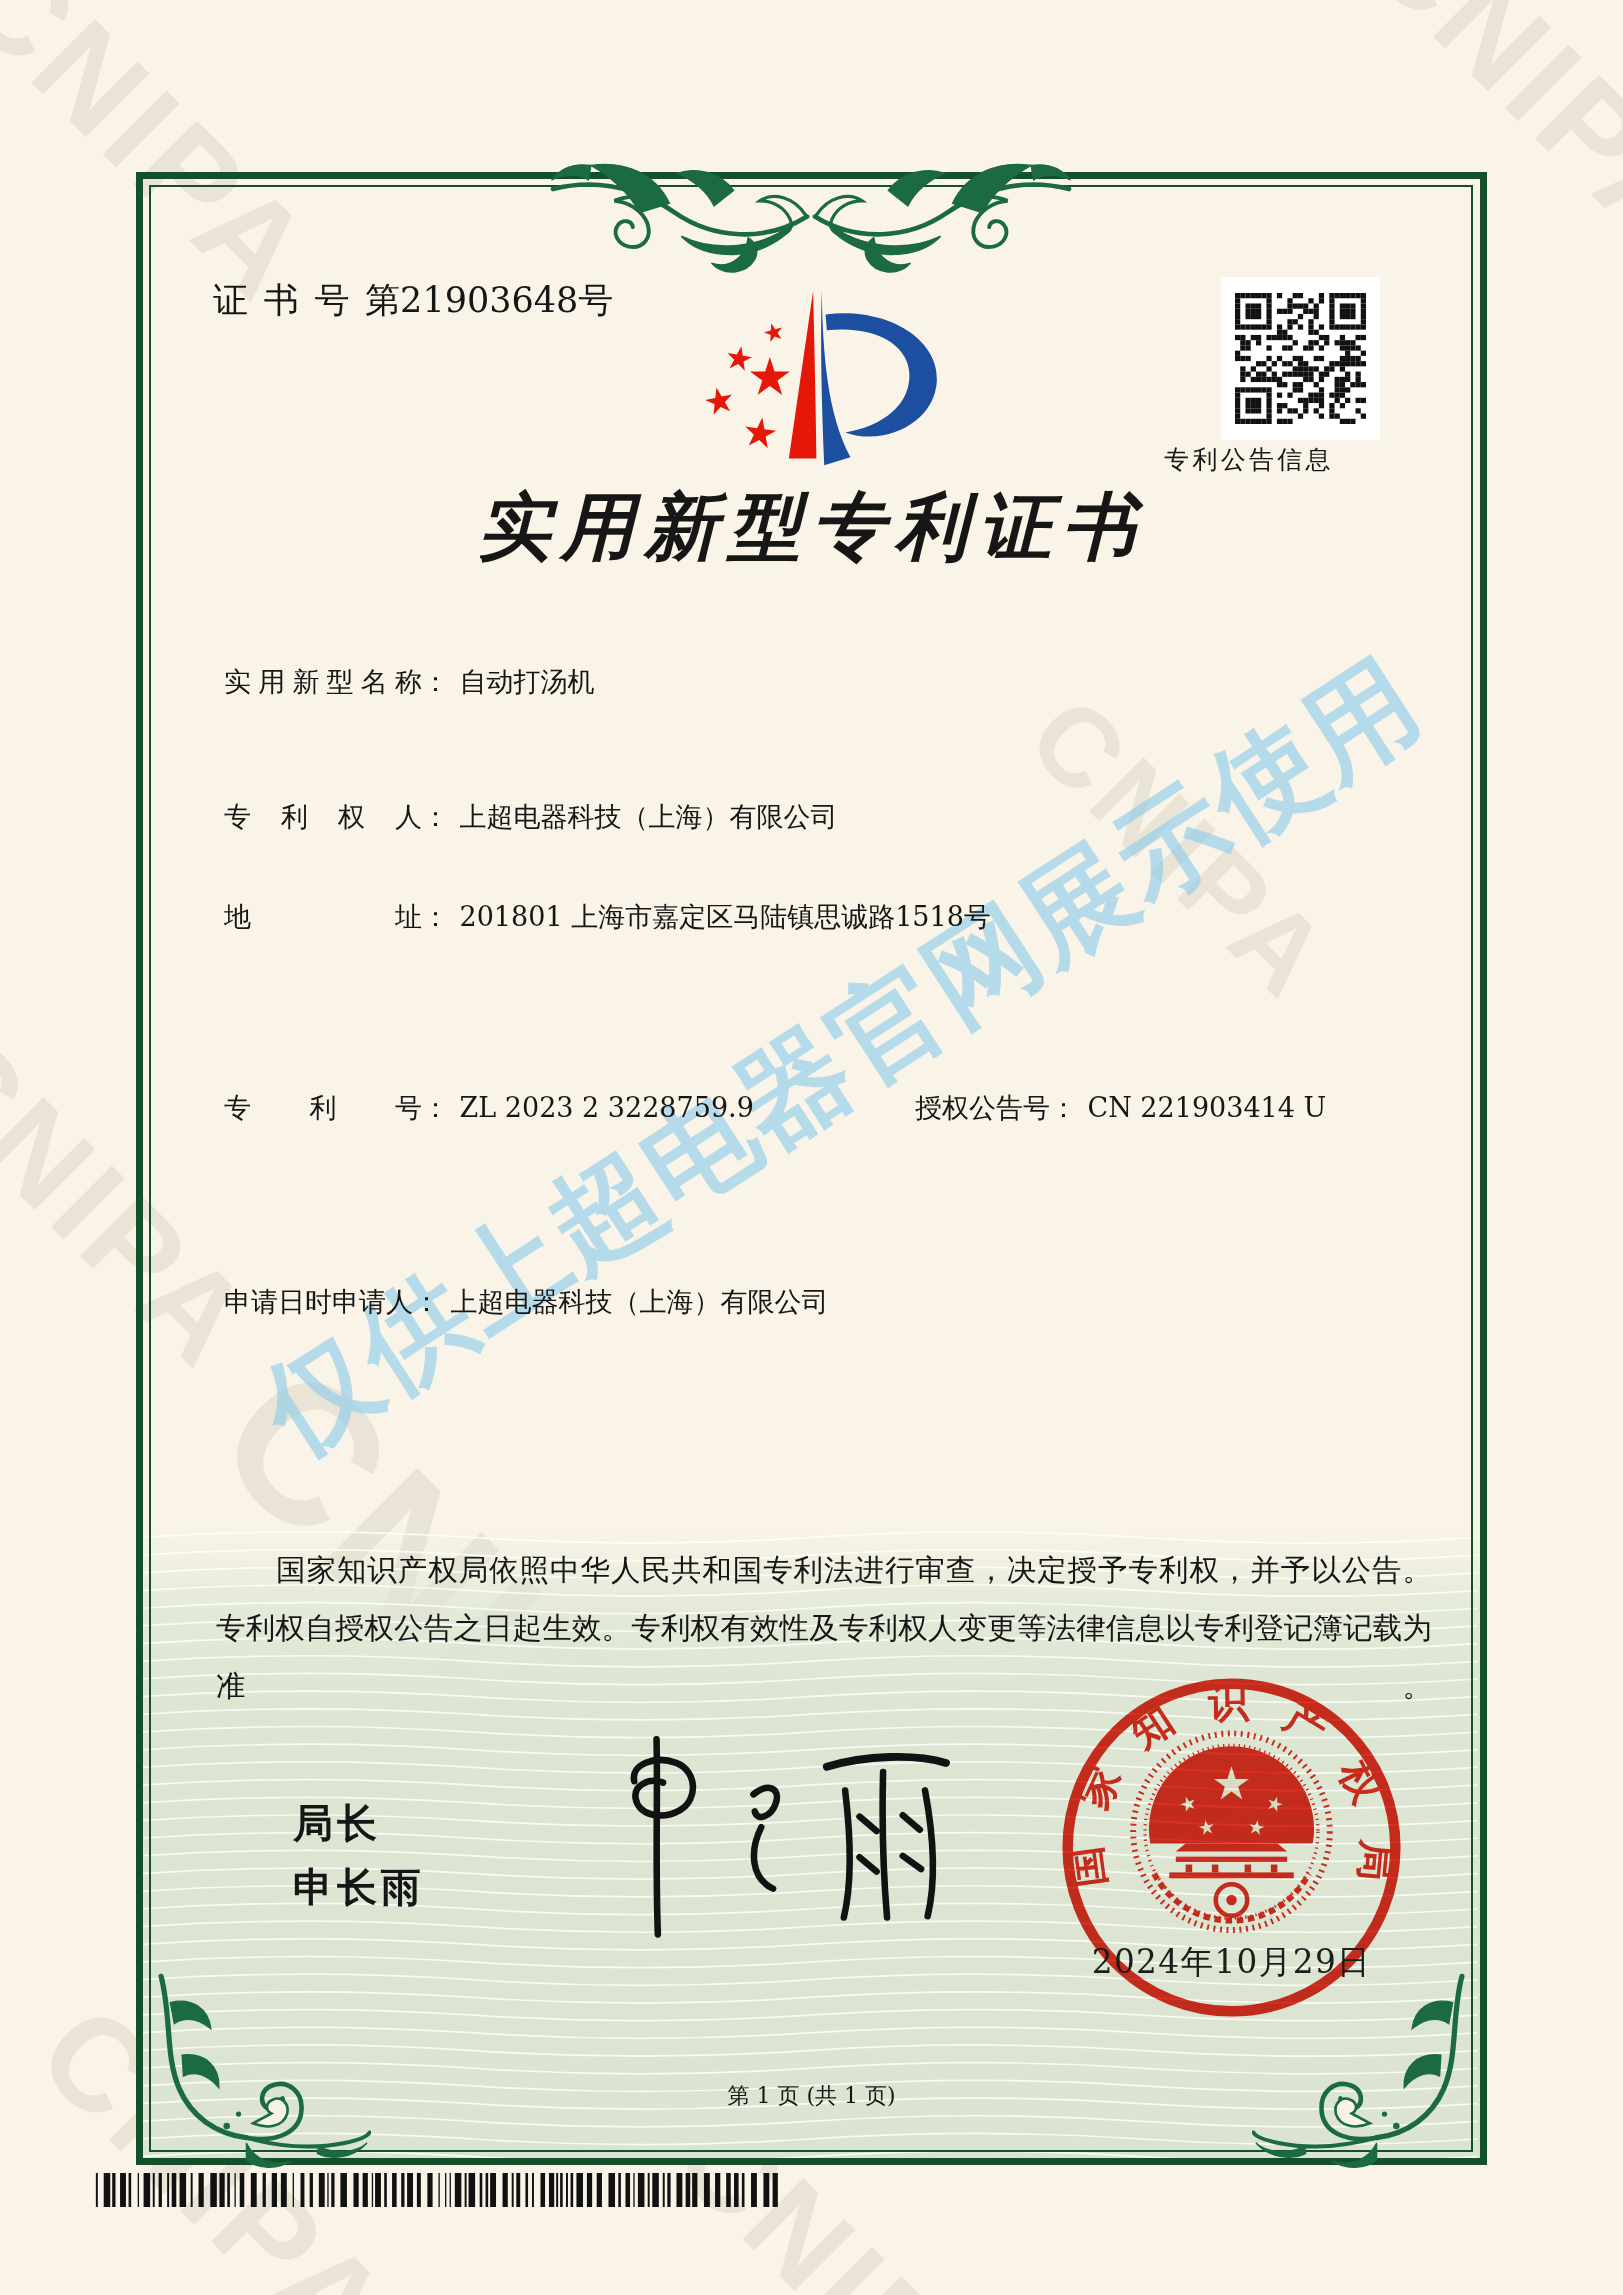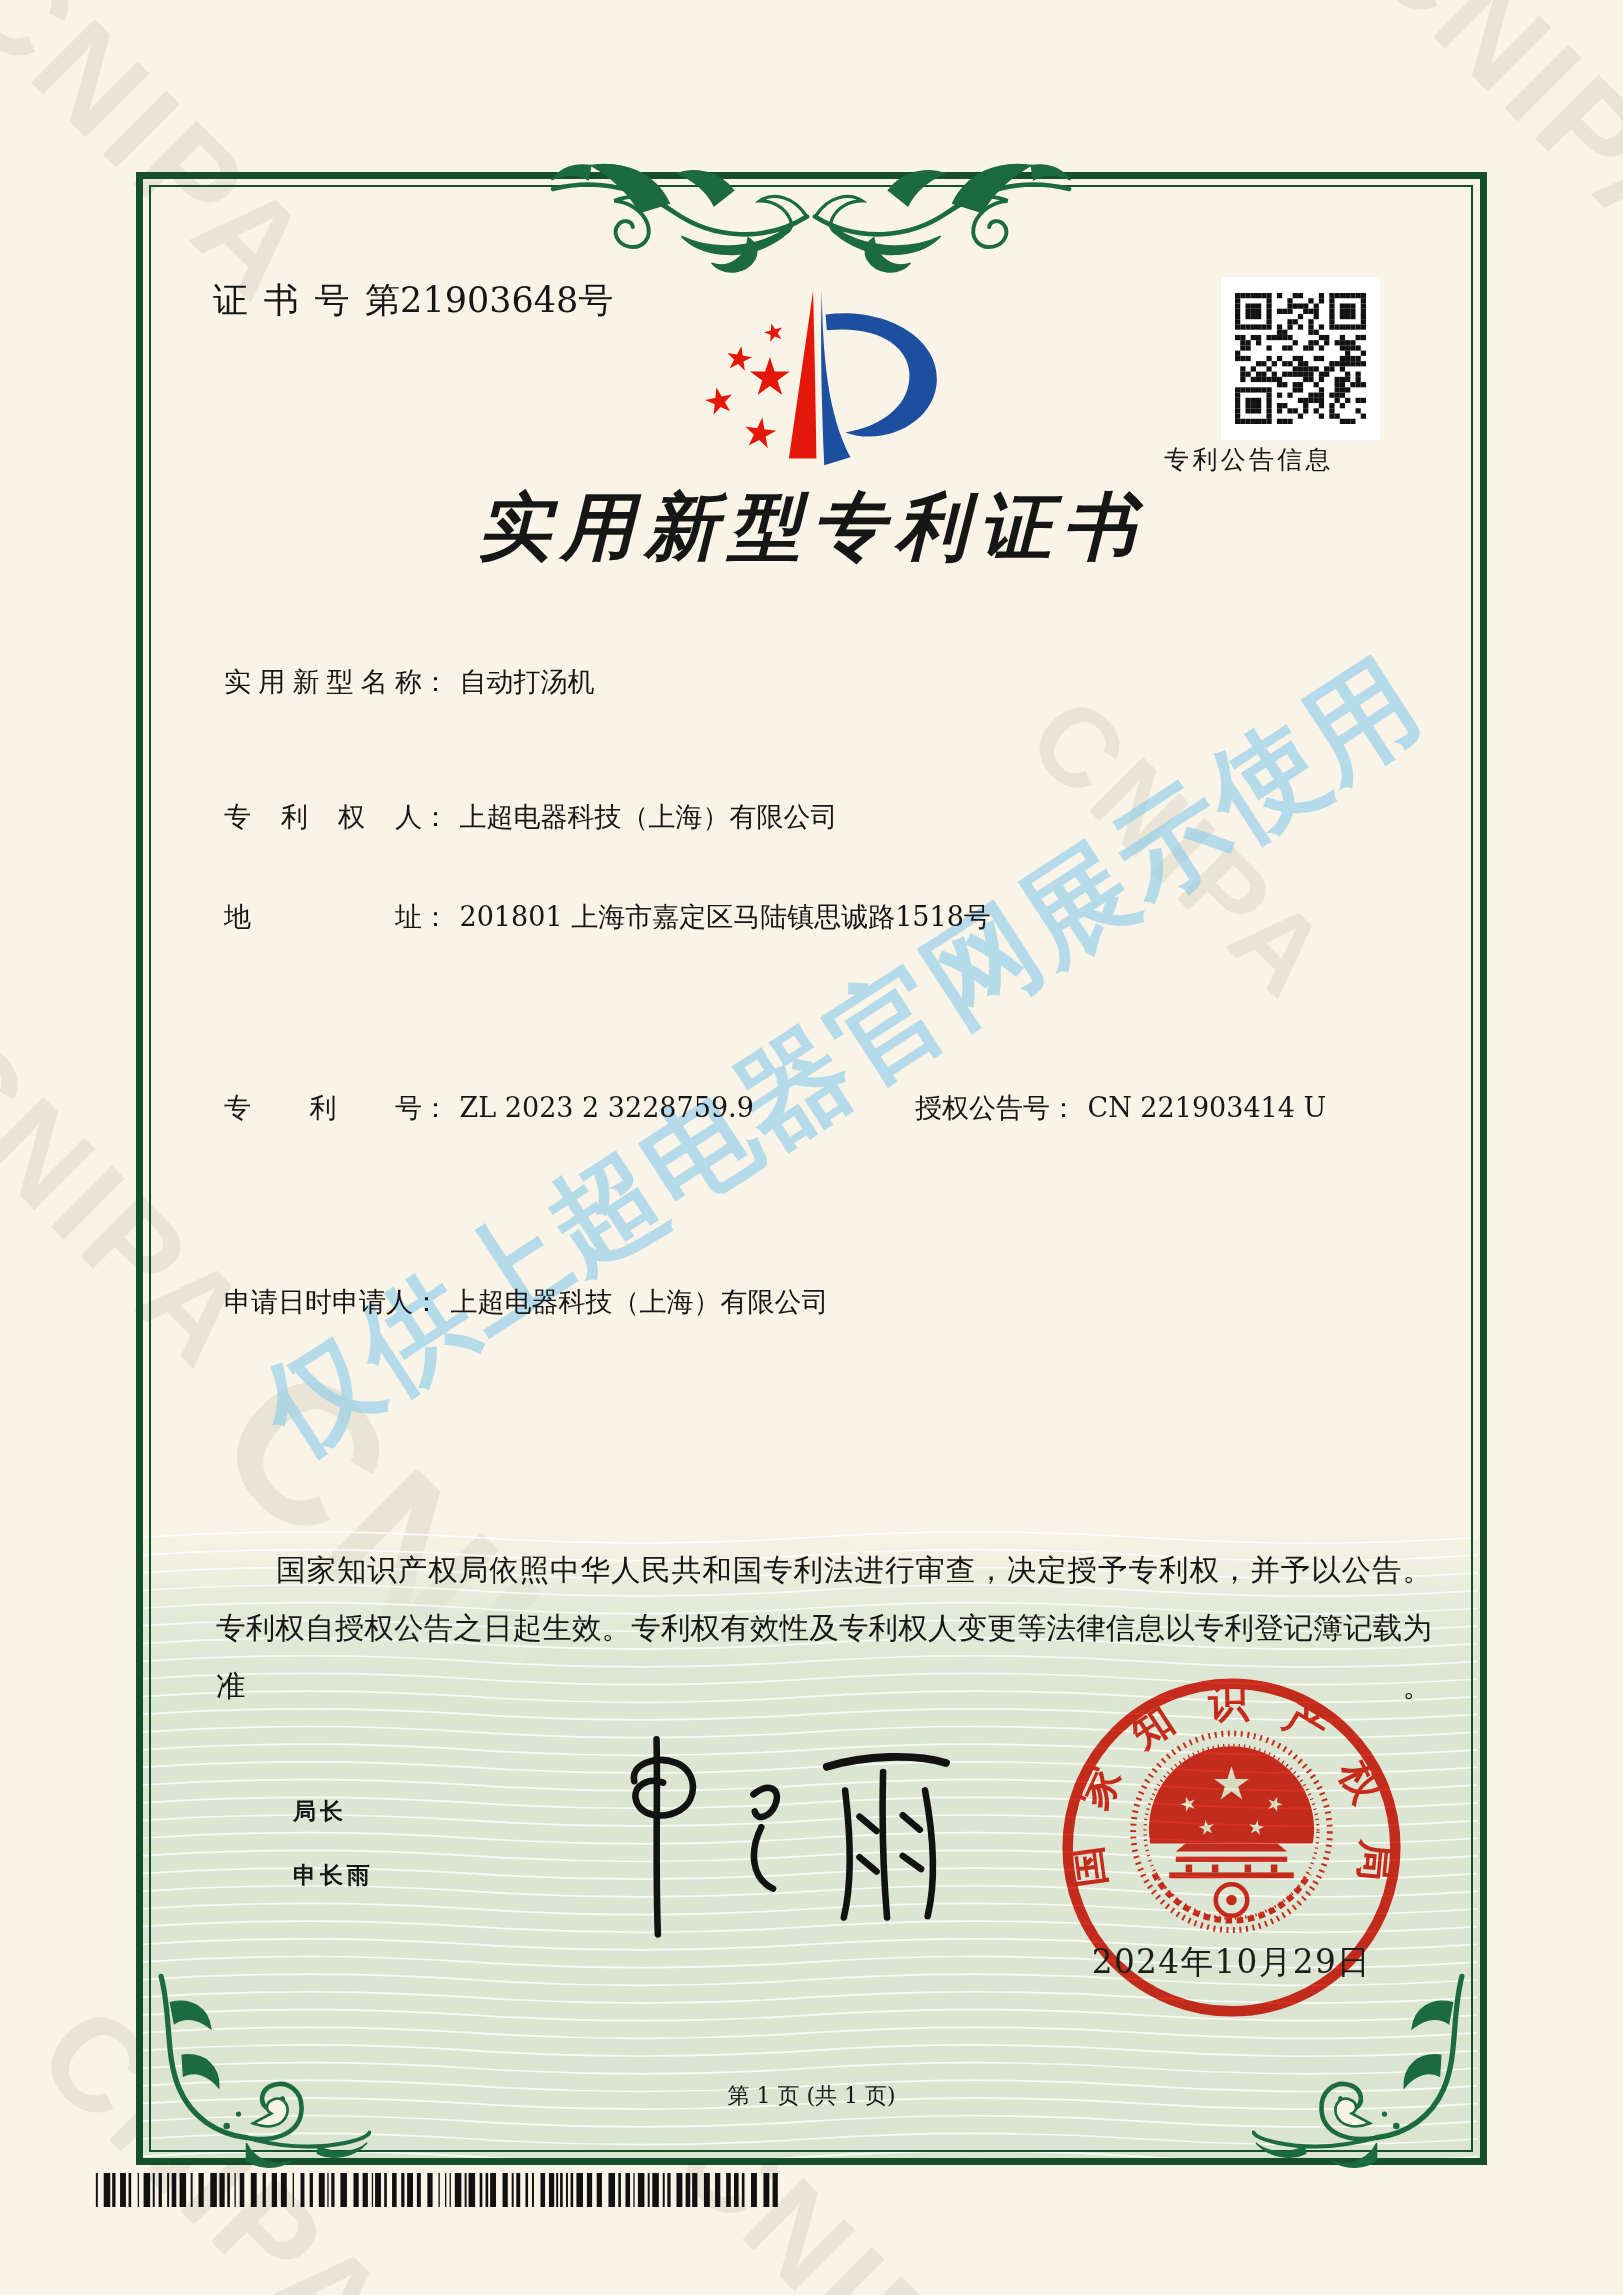--- a/index.html
+++ b/index.html
@@ -47,21 +47,21 @@
   .lbl{display:inline-block;width:198px;text-align:justify;text-align-last:justify;vertical-align:baseline;}
   .lbl.natural{width:auto;text-align-last:auto;}
   .colon{display:inline-block;margin-right:10.5px;}
   .rpart{position:absolute;left:691px;top:0;white-space:nowrap;}
   
   .legal{position:absolute;left:216px;top:1541px;width:1216px;font-size:29.5px;line-height:58px;}
   .legal .l1{text-align:justify;text-align-last:justify;padding-left:60px;}
   .legal .l2{text-align:justify;text-align-last:justify;}
   
   .signer{position:absolute;left:293px;font-family:"Liberation Sans","DejaVu Sans",sans-serif;
-    font-weight:bold;font-size:23px;letter-spacing:3.9px;white-space:nowrap;}
+    font-weight:bold;font-size:40px;letter-spacing:3.9px;white-space:nowrap;}
   .signer.role{top:1796px;}
   .signer.name{top:1860px;}
   .signature{position:absolute;left:557px;top:1717px;}
   
   .seal{position:absolute;left:1048px;top:1664px;mix-blend-mode:multiply;opacity:0.95;}
   
   .page-info{position:absolute;left:0;top:2081px;width:1623px;text-align:center;font-size:22px;}
   .barcode{position:absolute;left:95px;top:2173px;}
 </style>
 </head>

